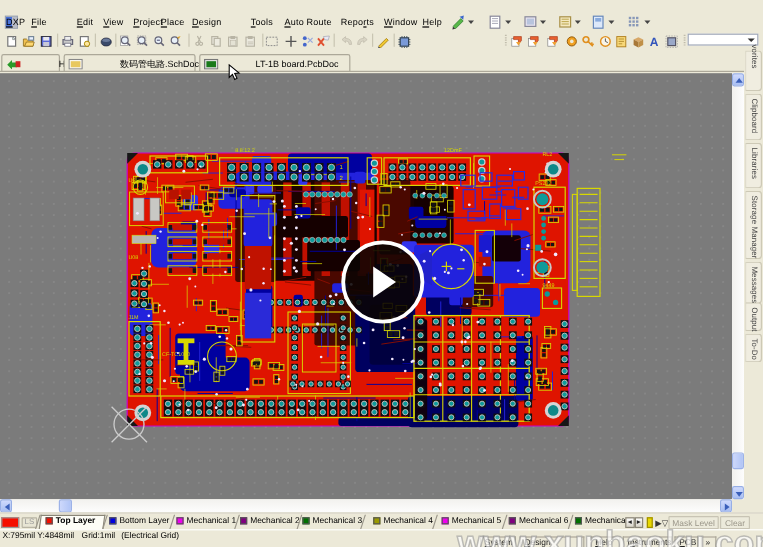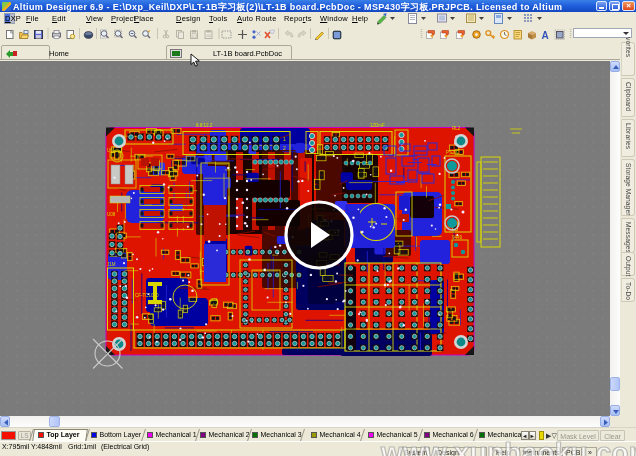--- a/index.html
+++ b/index.html
@@ -55,36 +55,29 @@
 .graytxt { position:absolute; top:2px; height:11px; color:#9a9689; font-size:7px; line-height:11px; }
 
 #statusbar { position:absolute; left:0; top:441px; width:636px; height:15px; background:#ece9d8; border-top:1px solid #fff; font-size:7px; color:#000; }
 .bbtn { position:absolute; top:5px; height:10px; background:#ece9d8; border:1px solid #aca899; border-bottom:none; font-size:7px; line-height:9px; padding:0 3px; color:#222; }
 #watermark { position:absolute; left:381px; top:437px; font-size:28px; font-weight:bold; color:rgba(255,255,255,0.68); letter-spacing:0.2px; -webkit-text-stroke:1.2px rgba(140,140,140,0.55); white-space:nowrap; z-index:50; }
 #cursor { position:absolute; left:190px; top:53px; z-index:60; }
 </style>
 </head>
 <body>
 <div id="root">
-  <div id="titlebar">
-    <span id="ticon"></span>
-    <span class="txt">Altium Designer 6.9 - E:\Dxp_Keil\DXP\LT-1B字习板(2)\LT-1B board.PcbDoc - MSP430字习板.PRJPCB. Licensed to Altium</span>
-    <span class="winbtn" id="b-min"></span>
-      <span class="winbtn" id="b-max"></span>
-      <span class="winbtn" id="b-close">×</span>
-  </div>
   <div id="menubar">
     <span id="menuicon"></span>
     <span class="m" style="left:5px"><u>D</u>XP</span>
     <span class="m" style="left:26px"><u>F</u>ile</span>
-    <span class="m" style="left:52px"><u>E</u>dit</span>
+    <span class="m" style="left:64px"><u>E</u>dit</span>
     <span class="m" style="left:86px"><u>V</u>iew</span>
     <span class="m" style="left:111px"><u>P</u>roject</span>
     <span class="m" style="left:134px"><u>P</u>lace</span>
-    <span class="m" style="left:176px"><u>D</u>esign</span>
+    <span class="m" style="left:160px"><u>D</u>esign</span>
     <span class="m" style="left:209px"><u>T</u>ools</span>
     <span class="m" style="left:237px"><u>A</u>uto Route</span>
     <span class="m" style="left:284px">Repo<u>r</u>ts</span>
     <span class="m" style="left:320px"><u>W</u>indow</span>
     <span class="m" style="left:352px"><u>H</u>elp</span>
     <svg width="636" height="13" style="position:absolute;left:0;top:0">
         <g transform="translate(377,1)">
           <path d="M0.5,9 L7,2.5 L9,4.5 L2.5,11" fill="#58b848" stroke="#2a7a2a" stroke-width="0.6"></path>
           <path d="M6,1 L9.5,0 L9,3.5 Z" fill="#3a66cc"></path>
           <path d="M0.5,9 L0,11.5 L2.5,11" fill="#333"></path>
@@ -281,20 +274,27 @@
       <span id="combo"></span>
     </div>
   <div id="tabbar">
     <span class="bline"></span>
     <span class="doctab" style="left:1px;width:49px;">
         <svg class="ti" style="position:absolute;left:3px;top:3px" width="13" height="9">
           <polygon points="1,5 5,1 5,3 9,3 9,7 5,7 5,9" fill="#2a9a2a"></polygon>
           <rect x="8" y="2" width="4" height="5" fill="#cc2222"></rect>
         </svg>
         <span class="lbl" style="left:19px">Home</span>
+      </span>
+    <span class="doctab" style="left:53px;width:110px;">
+        <svg class="ti" style="position:absolute;left:3px;top:3px" width="12" height="9">
+          <rect x="0.5" y="0.5" width="11" height="8" fill="#f8f6ee" stroke="#888"></rect>
+          <rect x="2" y="2" width="8" height="5" fill="#e8c860"></rect>
+        </svg>
+        <span class="lbl" style="left:18px">数码管电路.SchDoc</span>
       </span>
     <span class="doctab" style="left:166px;width:126px;">
         <svg class="ti" style="position:absolute;left:3px;top:3px" width="12" height="9">
           <rect x="0.5" y="0.5" width="11" height="8" fill="#ddd" stroke="#777"></rect>
           <rect x="2" y="2" width="8" height="5" fill="#1a7a1a"></rect>
         </svg>
         <span class="lbl" style="left:18px">LT-1B board.PcbDoc</span>
       </span>
   </div>
   <div id="canvas">

